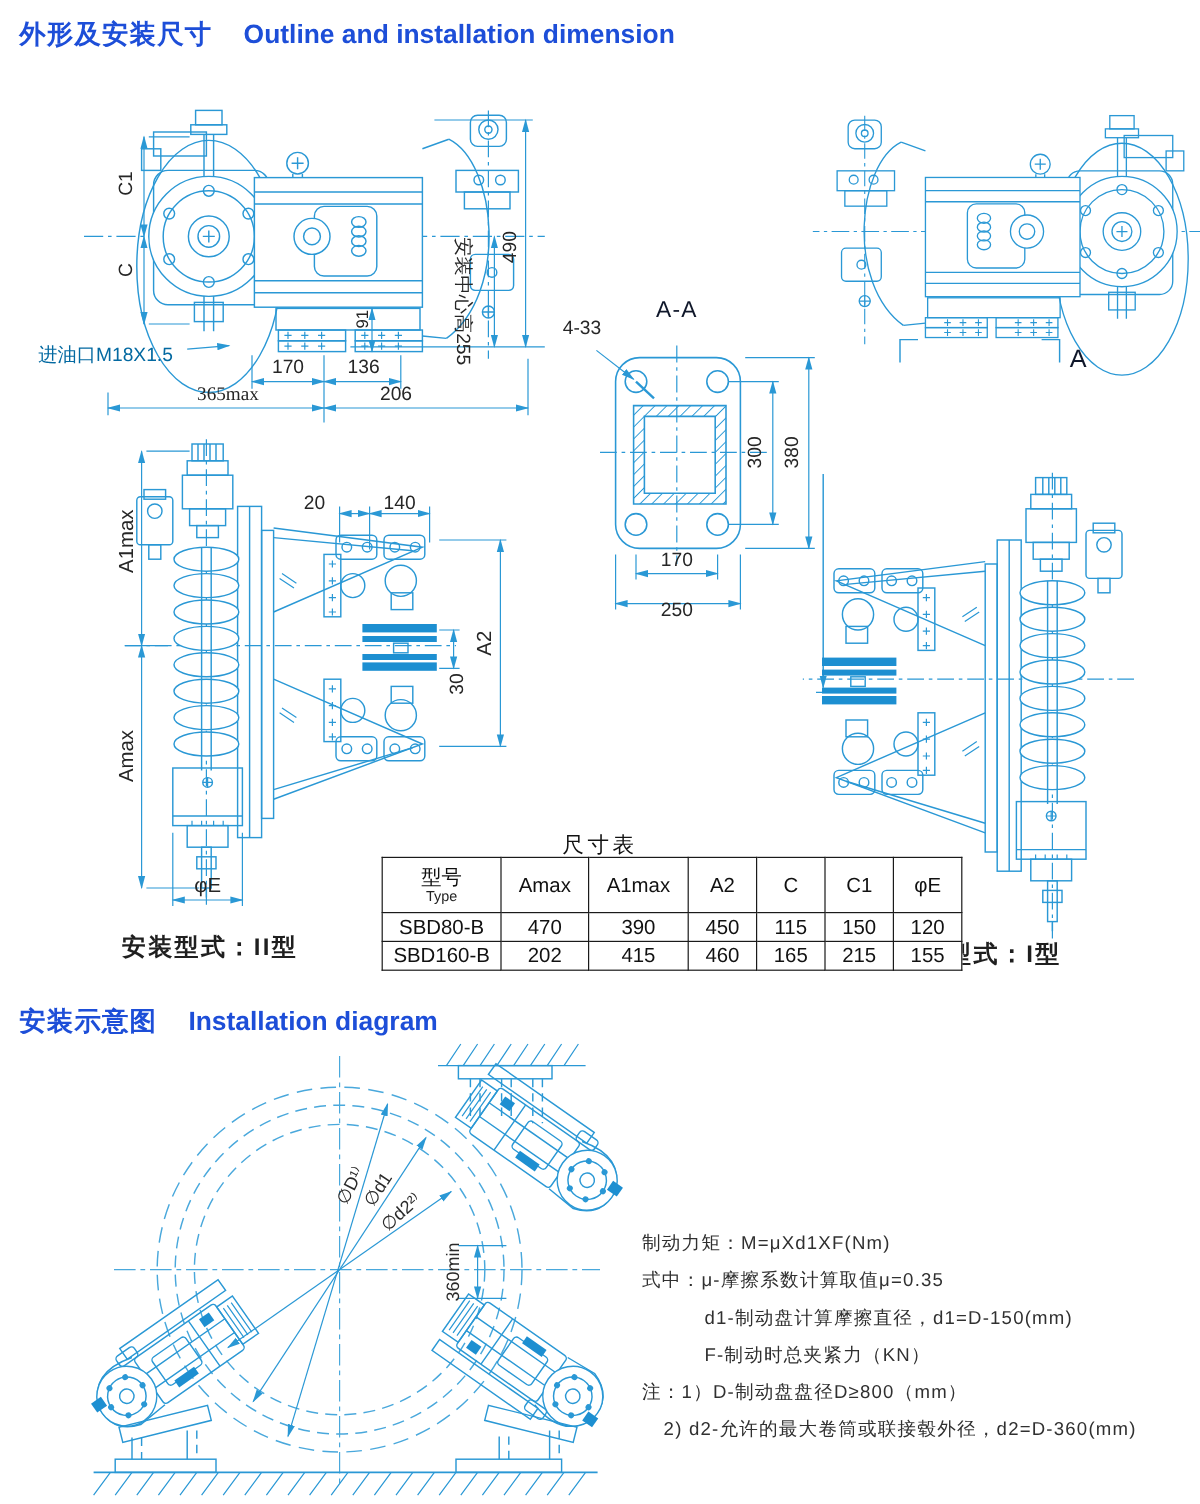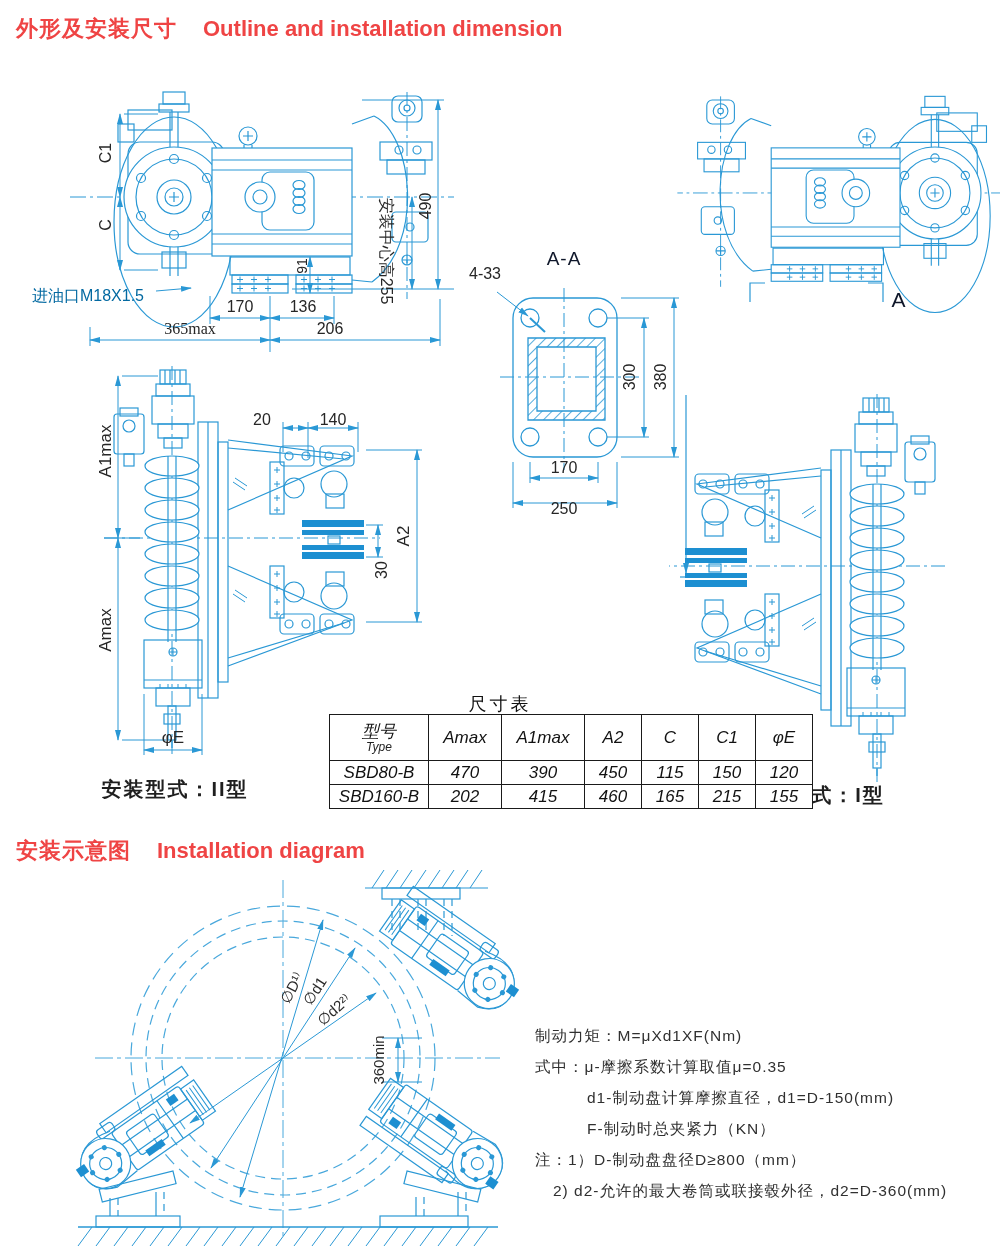--- a/index.html
+++ b/index.html
@@ -1,19 +1,19 @@
 <!DOCTYPE html>
 <html><head>
 <meta charset="utf-8">
 <style>
   html,body{margin:0;padding:0;background:#fff;}
   .page{position:relative;width:1000px;height:1253px;background:#ffffff;overflow:hidden;
         font-family:"Liberation Sans","DejaVu Sans",sans-serif;color:#2d2d2d;}
   .abs{position:absolute;}
-  .sec-title{font-size:22px;font-weight:bold;color:#ef4444;letter-spacing:1px;white-space:nowrap;}
+  .sec-title{font-size:22px;font-weight:bold;color:#1d4ed8;letter-spacing:1px;white-space:nowrap;}
   .sec-title .en{margin-left:26px;letter-spacing:0;}
   .dim{position:absolute;font-size:16px;color:#262626;white-space:nowrap;transform:translate(-50%,-50%);}
   .dim.r90{transform:translate(-50%,-50%) rotate(-90deg);}
   .dim.cw90{transform:translate(-50%,-50%) rotate(90deg);}
   .dim.big{font-size:17px;}
   .zh{font-size:16px;color:#0369a1;text-align:center;}
   .caption{position:absolute;font-size:20px;font-weight:bold;color:#1f1f1f;letter-spacing:2px;transform:translate(-50%,-50%);white-space:nowrap;}
   .viewtitle{position:absolute;font-size:19px;color:#0f172a;transform:translate(-50%,-50%);letter-spacing:1px;}
   svg{position:absolute;overflow:visible;}
   .dimtable{position:absolute;border-collapse:collapse;background:#fff;}
@@ -309,21 +309,21 @@
   <div class="caption" style="left:175px;top:789px;">安装型式：II型</div>
 
   <svg style="left:668px;top:390px;" width="300" height="404" viewBox="0 0 300 404">
     <g transform="translate(301,0) scale(-1,1)">
       <use href="#brakeside" xlink:href="#brakeside"></use>
     </g>
   </svg>
   <div class="caption" style="left:815px;top:795px;">安装型式：I型</div>
 
   <div class="tbl-title" style="left:500px;top:704px;">尺寸表</div>
-  <table class="dimtable" style="left:329px;top:714px;font-style:italic;">
+  <table class="dimtable" style="left:318px;top:714px;">
     <tbody>
         <tr class="hdr">
       <th style="width:82px;">
         <div class="model-zh">型号</div>
         <div class="model-en">Type</div>
       </th>
       <th style="width:56px;">Amax</th>
       <th style="width:66px;">A1max</th>
       <th style="width:40px;">A2</th>
       <th style="width:40px;">C</th>

